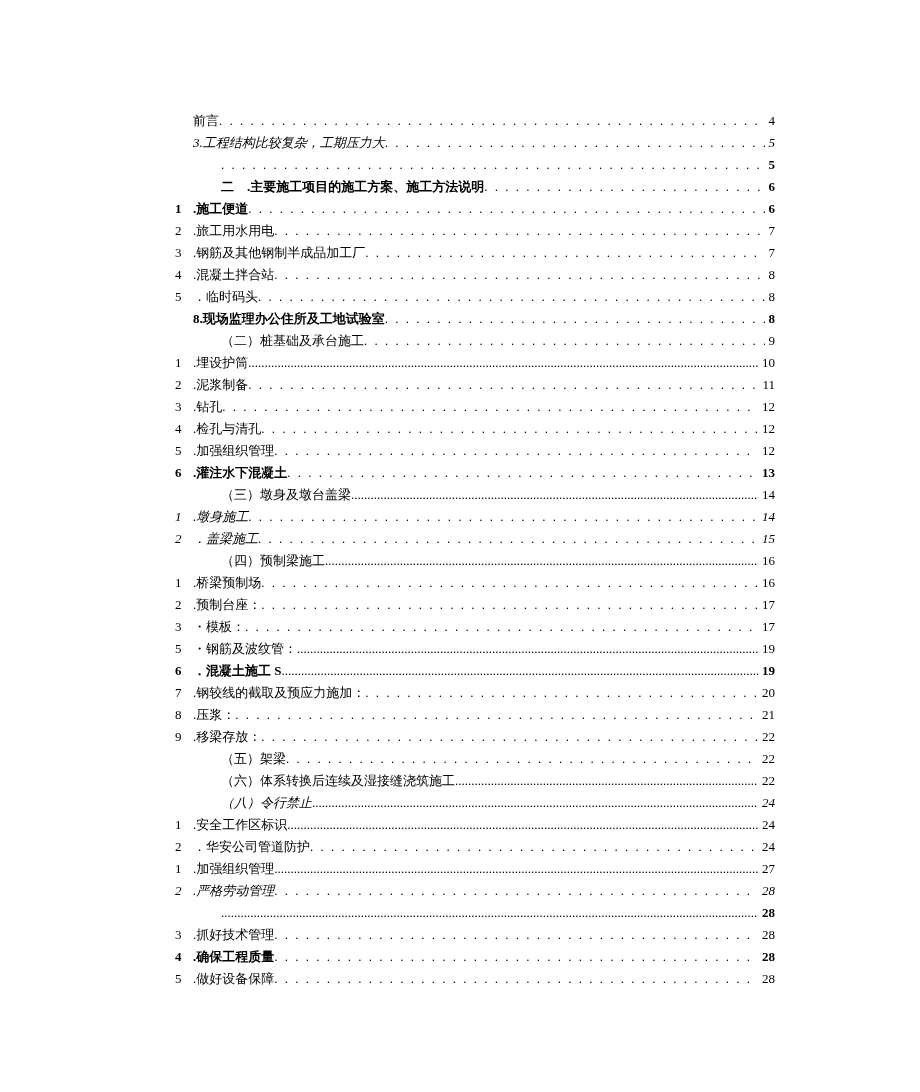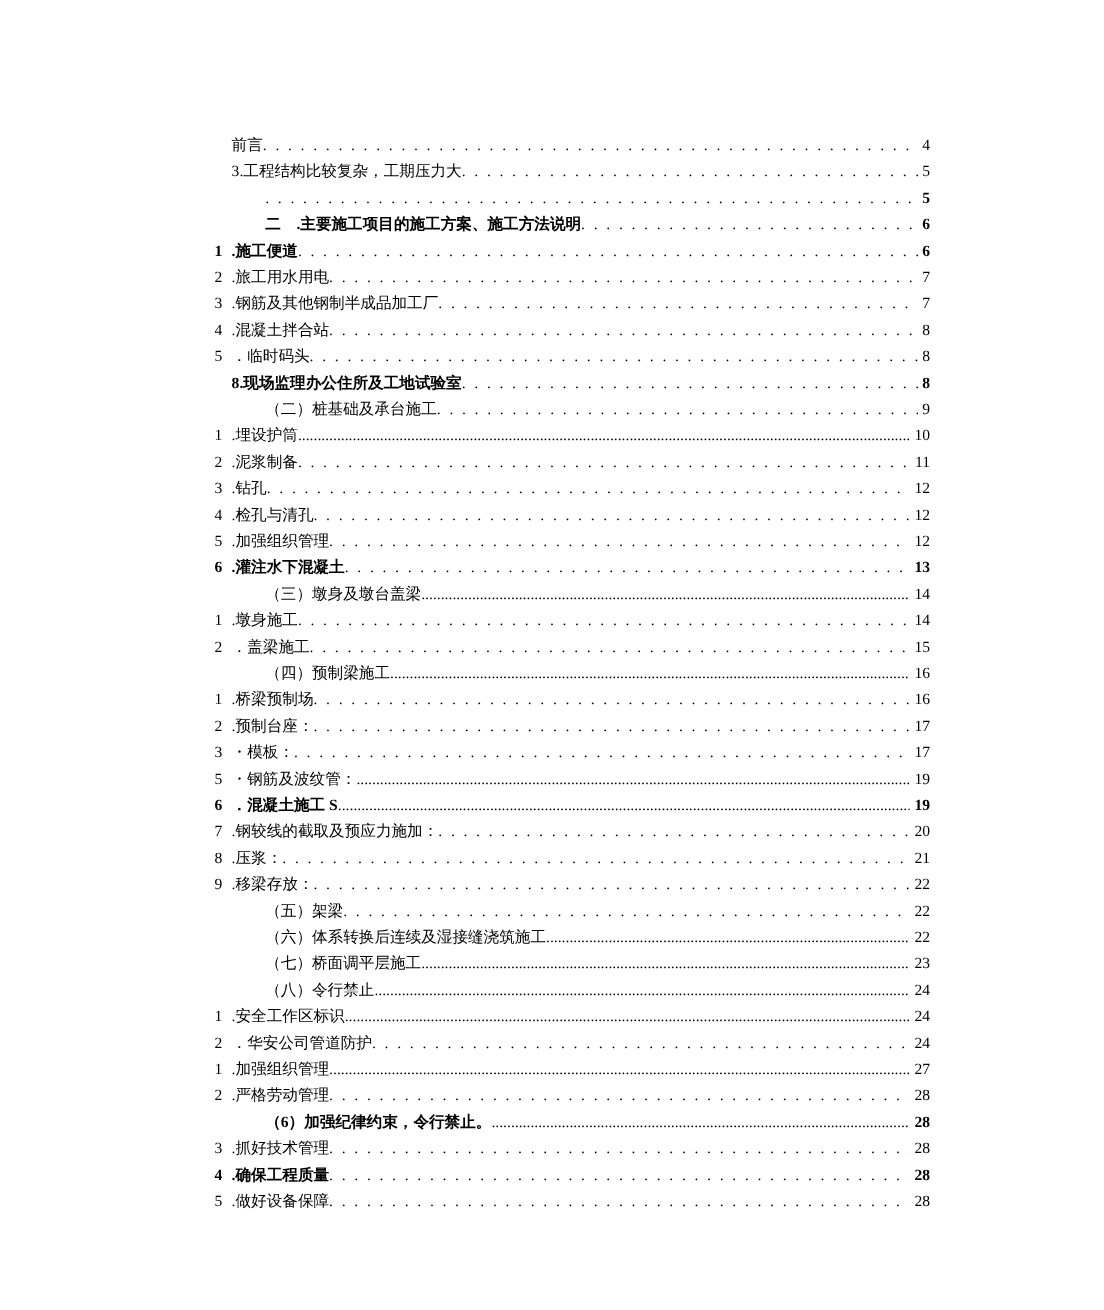--- a/index.html
+++ b/index.html
@@ -15,21 +15,20 @@
     min-height: 1092px;
     margin: 0 auto;
     padding: 110px 145px 60px 175px;
     box-sizing: border-box;
   }
   .toc-line {
     display: flex;
     align-items: baseline;
     line-height: 22px;
     white-space: nowrap;
-    text-align: center;
   }
   .toc-num {
     flex: 0 0 auto;
     min-width: 14px;
     padding-right: 4px;
   }
   .toc-text {
     flex: 0 0 auto;
   }
   .toc-dots {
@@ -48,21 +47,21 @@
   }
   .toc-dots-tight::after {
     content: "..........................................................................................................................................................................................";
   }
   .toc-page {
     flex: 0 0 auto;
     padding-left: 4px;
   }
   .indent-1 { padding-left: 46px; }
   .bold { font-weight: bold; }
-  .italic { }
+  .italic { font-style: italic; }
 </style>
 </head>
 <body>
 
 <div class="page">
   <div id="toc-container">
       <div class="toc-line">
         <span class="toc-num"></span>
         <span class="toc-text">前言</span>
         <span class="toc-dots"></span>
@@ -234,25 +233,20 @@
         <span class="toc-text">（五）架梁</span>
         <span class="toc-dots"></span>
         <span class="toc-page">22</span>
       </div>
       <div class="toc-line indent-1">
         <span class="toc-text">（六）体系转换后连续及湿接缝浇筑施工</span>
         <span class="toc-dots-tight"></span>
         <span class="toc-page">22</span>
       </div>
       <div class="toc-line indent-1">
-        <span class="toc-text">（七）桥面调平层施工</span>
-        <span class="toc-dots-tight"></span>
-        <span class="toc-page">23</span>
-      </div>
-      <div class="toc-line indent-1">
         <span class="toc-text italic">（八）令行禁止</span>
         <span class="toc-dots-tight"></span>
         <span class="toc-page italic">24</span>
       </div>
       <div class="toc-line">
         <span class="toc-num">1</span>
         <span class="toc-text">.安全工作区标识</span>
         <span class="toc-dots-tight"></span>
         <span class="toc-page">24</span>
       </div>
@@ -268,21 +262,20 @@
         <span class="toc-dots-tight"></span>
         <span class="toc-page">27</span>
       </div>
       <div class="toc-line">
         <span class="toc-num italic">2</span>
         <span class="toc-text italic">.严格劳动管理</span>
         <span class="toc-dots"></span>
         <span class="toc-page italic">28</span>
       </div>
       <div class="toc-line indent-1">
-        <span class="toc-text bold">（6）加强纪律约束，令行禁止。</span>
         <span class="toc-dots-tight"></span>
         <span class="toc-page bold">28</span>
       </div>
       <div class="toc-line">
         <span class="toc-num">3</span>
         <span class="toc-text">.抓好技术管理</span>
         <span class="toc-dots"></span>
         <span class="toc-page">28</span>
       </div>
       <div class="toc-line">

